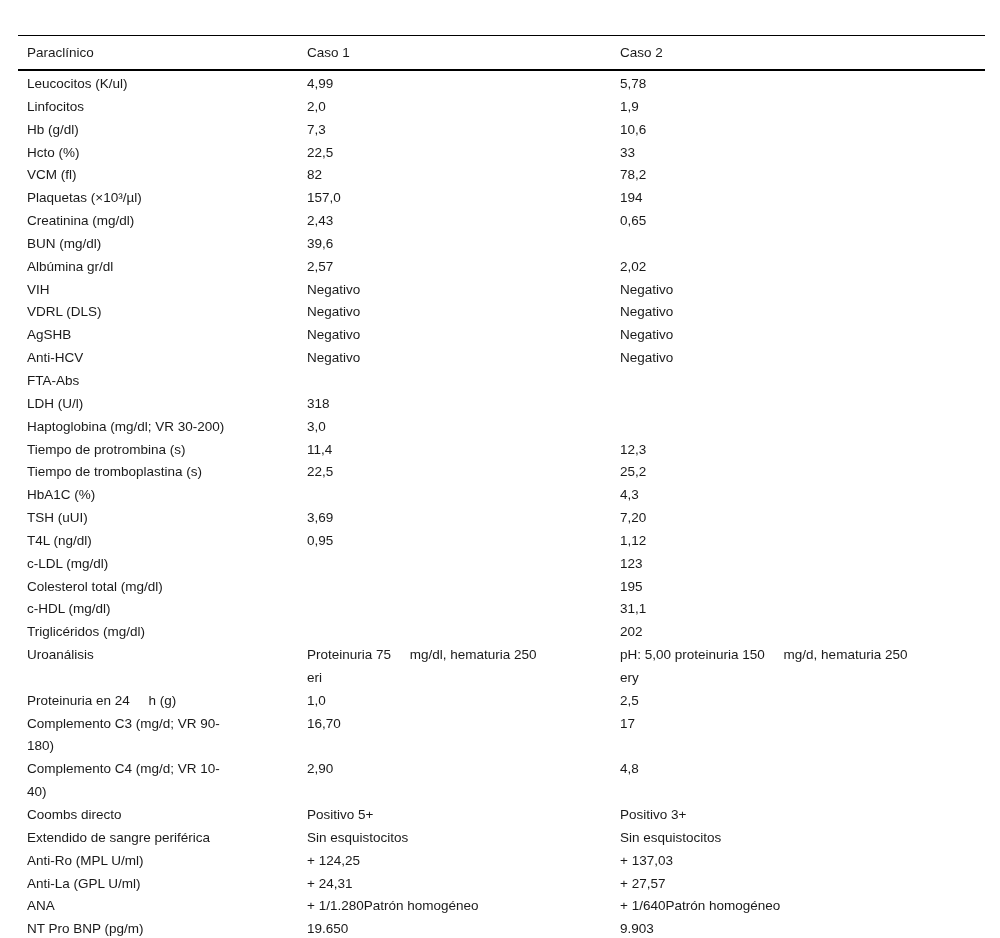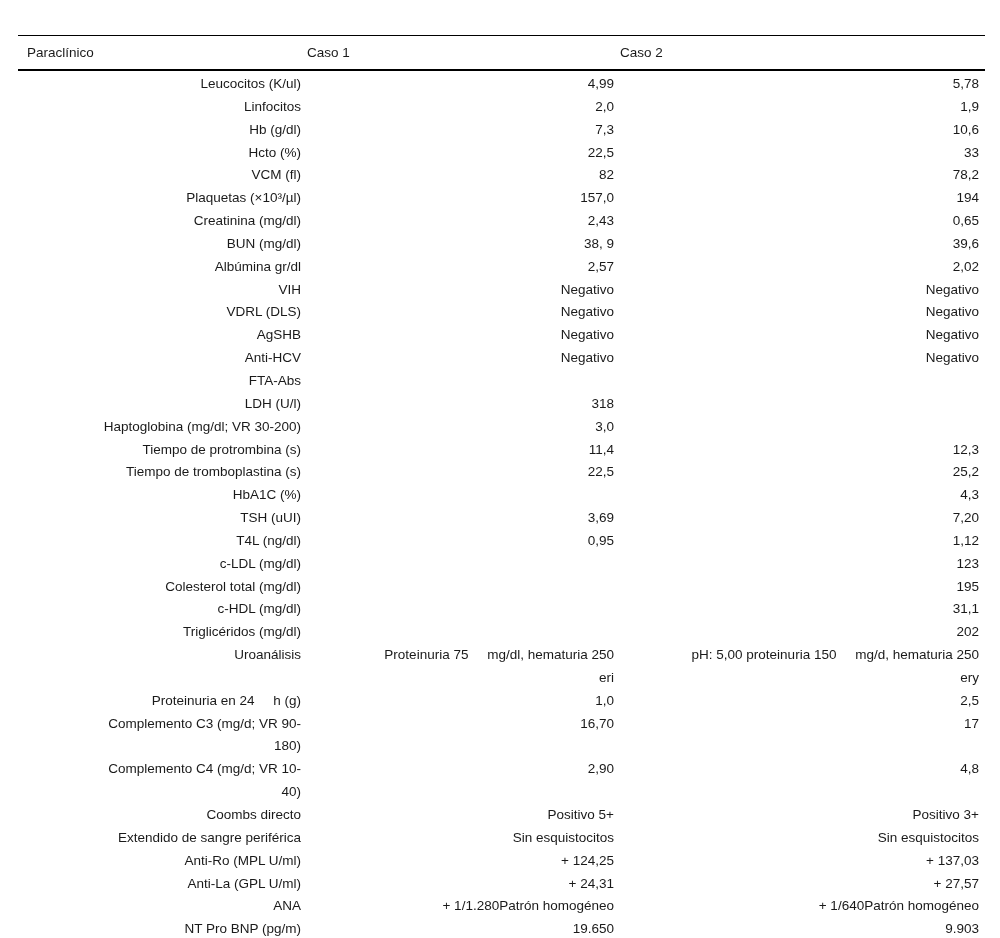--- a/index.html
+++ b/index.html
@@ -38,21 +38,20 @@
     white-space: pre-wrap;
   }
   .tbody {
     padding-top: 2px;
     padding-bottom: 2px;
   }
   .tr {
     display: grid;
     grid-template-columns: 280px 313px 1fr;
     padding-left: 9px;
-    text-align: right;
   }
   .td {
     line-height: 22.85px;
     white-space: pre-wrap;
     padding-right: 6px;
     min-height: 22.85px;
   }
 </style>
 </head>
 <body>
@@ -94,21 +93,20 @@
         <div class="td">157,0</div>
         <div class="td">194</div>
       </div>
       <div class="tr">
         <div class="td">Creatinina (mg/dl)</div>
         <div class="td">2,43</div>
         <div class="td">0,65</div>
       </div>
       <div class="tr">
         <div class="td">BUN (mg/dl)</div>
-        <div class="td">38, 9</div>
         <div class="td">39,6</div>
       </div>
       <div class="tr">
         <div class="td">Albúmina gr/dl</div>
         <div class="td">2,57</div>
         <div class="td">2,02</div>
       </div>
       <div class="tr">
         <div class="td">VIH</div>
         <div class="td">Negativo</div>

